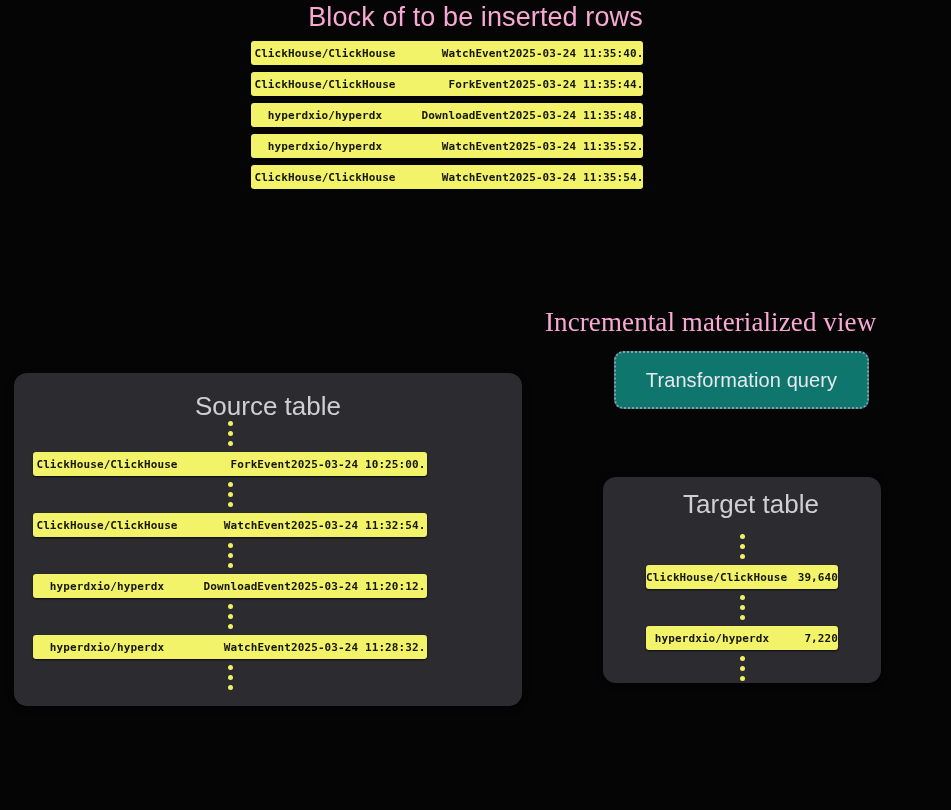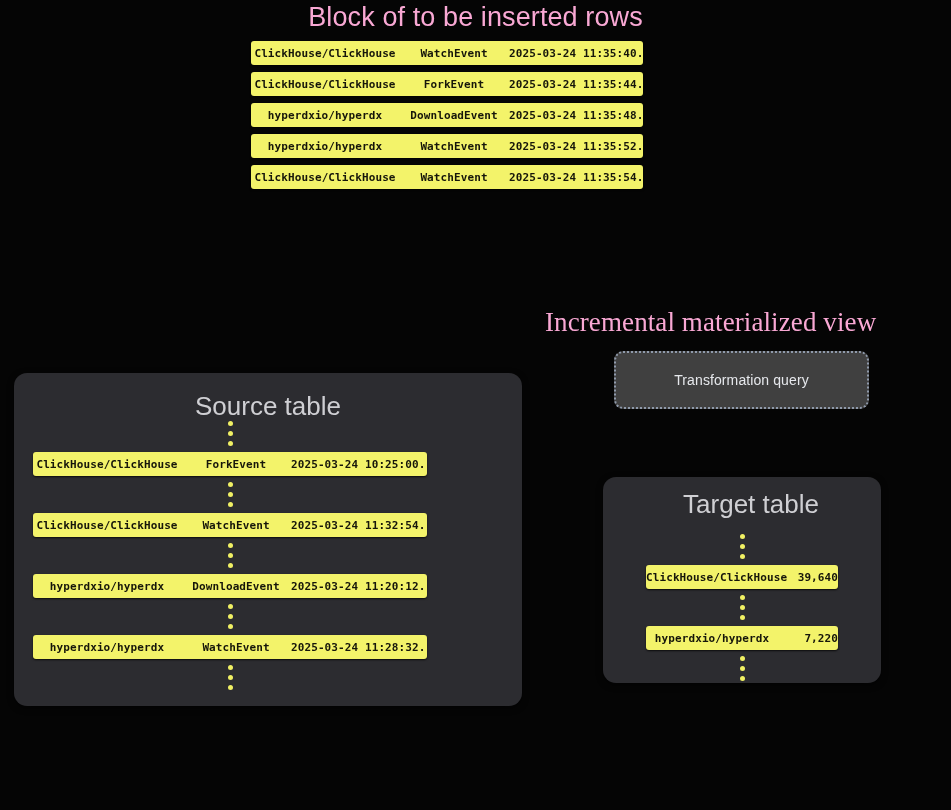--- a/index.html
+++ b/index.html
@@ -52,21 +52,21 @@
     font-weight: 700;
     letter-spacing: 0.1px;
     display: flex;
     align-items: center;
     box-sizing: border-box;
     height: 24px;
     white-space: nowrap;
     overflow: hidden;
   }
   .row .c-repo  { flex: 0 0 148px; text-align: center; }
-  .row .c-event { flex: 0 0 110px; text-align: center; }
+  .row .c-event { flex: 0 0 110px; text-align: right; }
   .row .c-time  { flex: 0 0 104px; text-align: left; }
   .row .c-more  { flex: 1 1 auto;  text-align: center; letter-spacing: 1px; }
 
   
   #insert-block {
     position: absolute;
     left: 251px;
     top: 41px;
     width: 392px;
   }
@@ -134,29 +134,29 @@
   #target-rows .row .c-count { flex: 1 1 auto; text-align: right; }
   #target-rows .vdots { margin: 6px 0; }
 
   
   #transformation-query {
     position: absolute;
     left: 614px;
     top: 351px;
     width: 255px;
     height: 58px;
-    background: #404040;
+    background: #0f766e;
     border: 2px dotted #8f9aab;
     border-radius: 9px;
     box-sizing: border-box;
     display: flex;
     align-items: center;
     justify-content: center;
     color: #e6e8ec;
-    font-size: 14px;
+    font-size: 20px;
     font-weight: 400;
     letter-spacing: 0.1px;
     white-space: nowrap;
   }
 </style>
 </head>
 <body>
 
 <div class="heading" id="block-title">Block of to be inserted rows</div>
 

